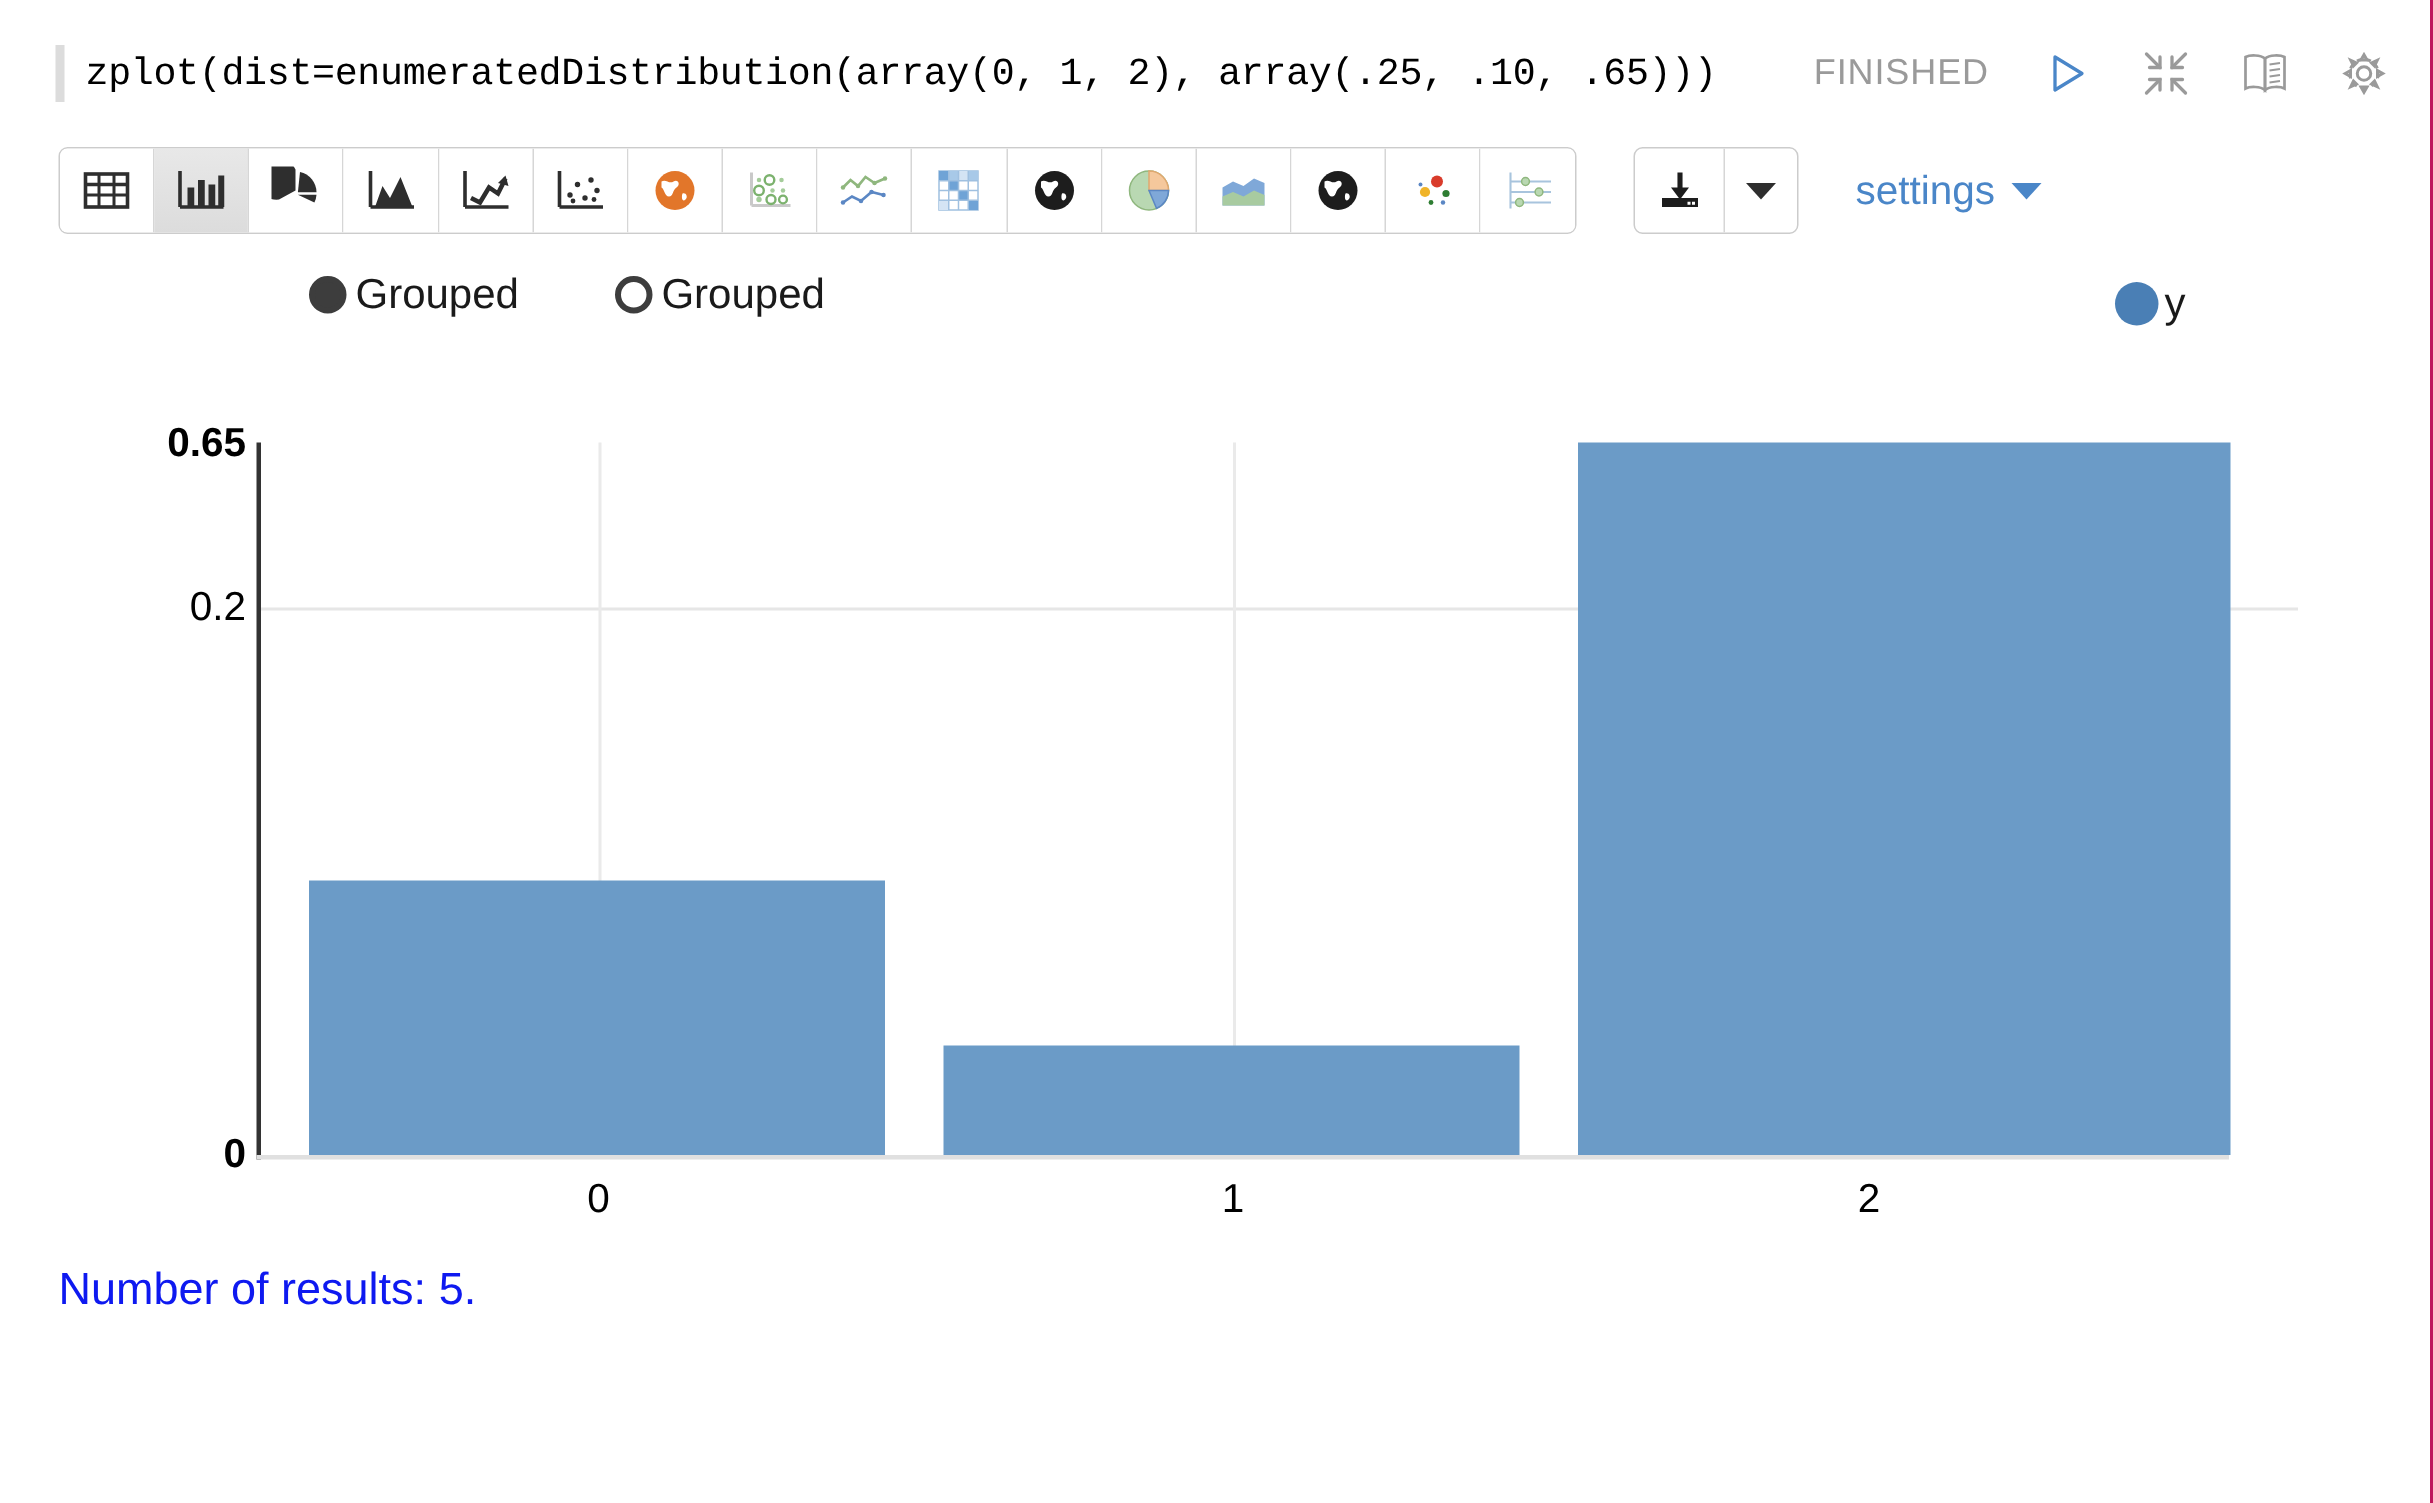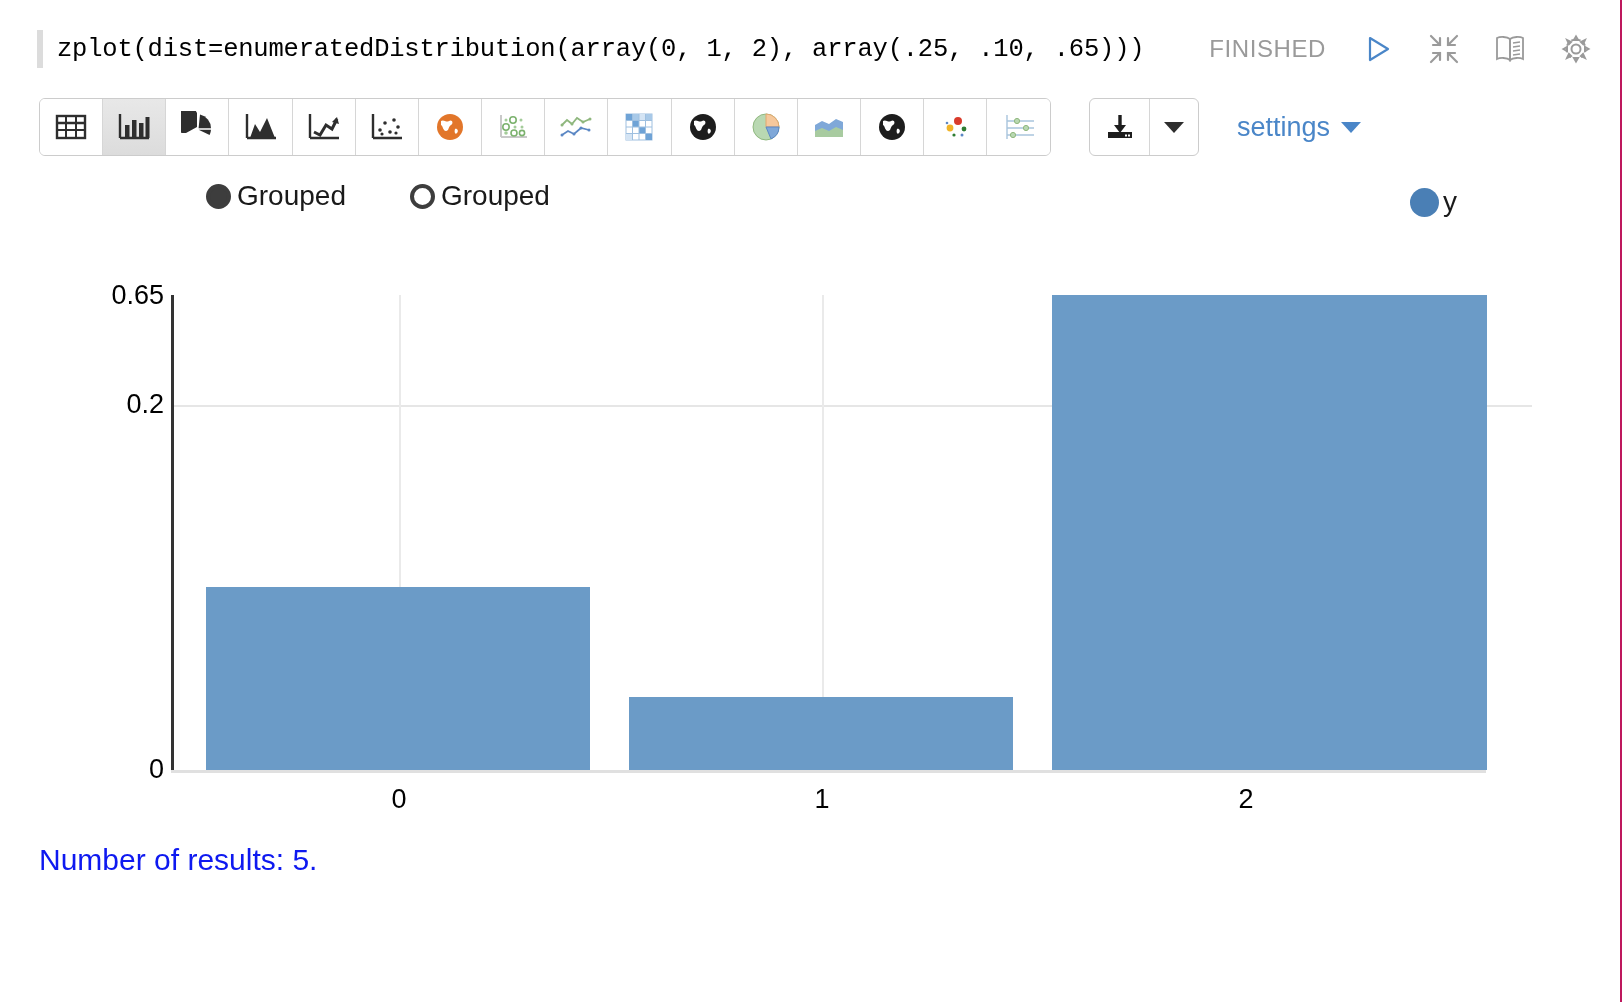--- a/index.html
+++ b/index.html
@@ -156,21 +156,21 @@
     background: #e0e0e0;
   }
   .ytick {
     position: absolute;
     right: 0;
     text-align: right;
     color: #000000;
     white-space: nowrap;
   }
   .ytick-wrap { position: absolute; left: 0; width: 164px; }
-  .ytick.bold { font-weight: normal; font-size: 27px; }
+  .ytick.bold { font-weight: bold; font-size: 27px; }
   .ytick.norm { font-weight: normal; font-size: 27px; }
 
   .gridline-h {
     position: absolute; left: 174px;
     height: 2px; background: #e6e6e6;
     width: 1358px;
   }
   .gridline-v {
     position: absolute; top: 63px;
     width: 2px; height: 475px;

